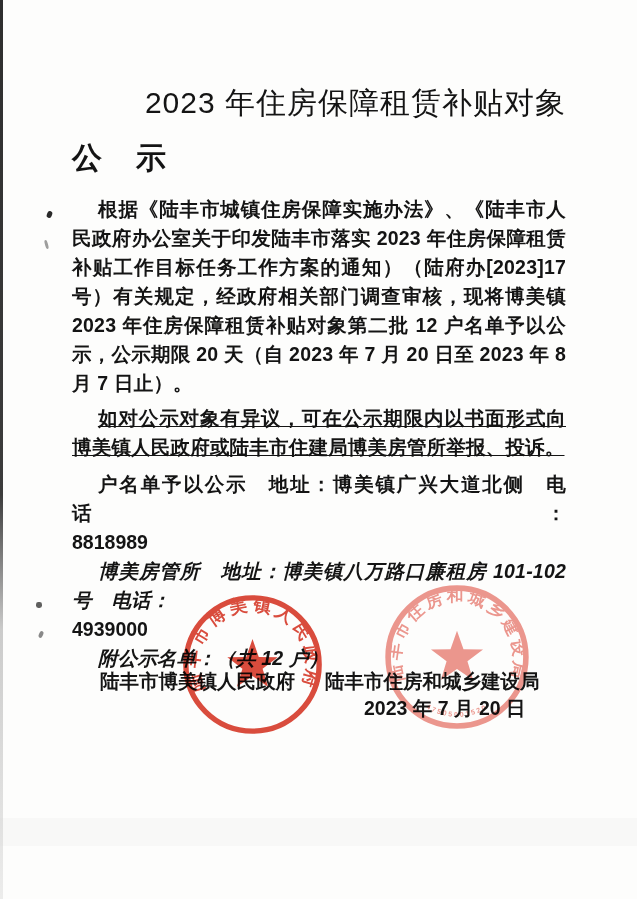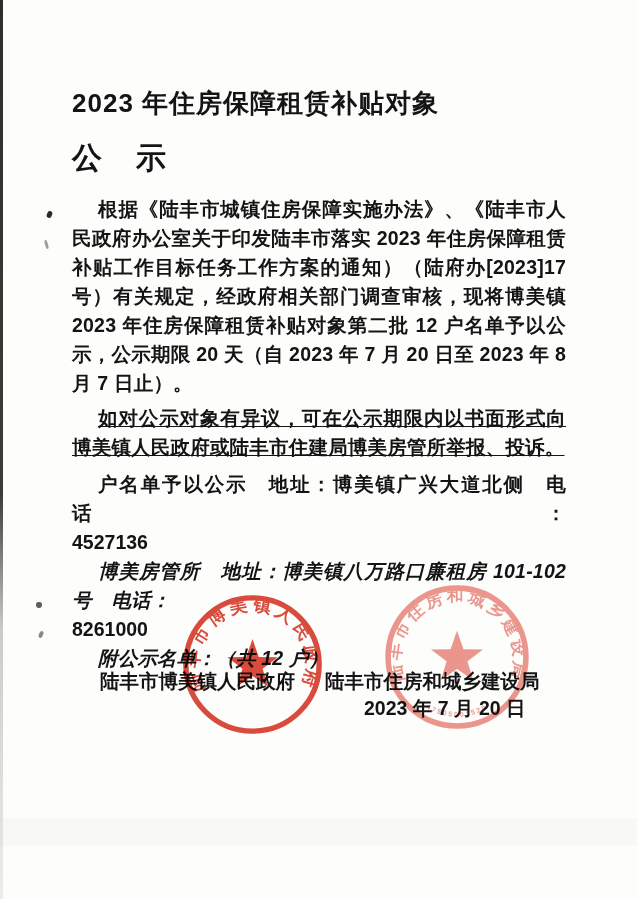--- a/index.html
+++ b/index.html
@@ -17,21 +17,21 @@
     background:linear-gradient(#2e2e2e 0%,#3c3c3c 55%,rgba(110,110,110,.35) 70%,rgba(160,160,160,.18) 100%);
   }
   .speck{position:absolute;background:#2a2a2a;border-radius:40%;}
   .speck.s1{left:47px;top:211px;width:5px;height:7px;transform:rotate(20deg);}
   .speck.s2{left:45px;top:240px;width:3px;height:9px;opacity:.45;transform:rotate(-15deg);}
   .speck.s3{left:36px;top:602px;width:6px;height:6px;opacity:.75;}
   .speck.s4{left:39px;top:631px;width:4px;height:7px;opacity:.55;transform:rotate(25deg);}
   .shade{position:absolute;left:0;top:818px;width:100%;height:28px;background:rgba(210,210,210,.12);}
 
   .content{position:absolute;left:72px;top:0;width:494px;}
-  .title1{margin:84px 0 0 0;text-align:left;font-size:26px;line-height:38px;font-weight:700;letter-spacing:1px;}
+  .title1{margin:84px 0 0 0;text-align:right;font-size:30px;line-height:38px;font-weight:400;letter-spacing:1px;}
   .title2{margin:17px 0 0 0;text-align:left;font-size:30px;line-height:38px;font-weight:700;letter-spacing:2px;}
   .para{
     margin:0;font-size:19.5px;line-height:29px;font-weight:600;
     text-align:justify;text-indent:26px;letter-spacing:.2px;
   }
   .p1{margin-top:18px;}
   .p2{margin-top:6px;text-decoration:underline;}
   .contact1{margin-top:8px;text-align-last:justify;}
   .contact2{margin-top:0;font-style:italic;}
   .phone{margin:0;font-size:19.5px;line-height:29px;font-weight:600;text-indent:0;}
@@ -60,23 +60,23 @@
   <div class="shade"></div>
 
   <div class="content">
     <h1 class="title1">2023 年住房保障租赁补贴对象</h1>
     <h1 class="title2">公　示</h1>
 
     <p class="para p1">根据《陆丰市城镇住房保障实施办法》、《陆丰市人民政府办公室关于印发陆丰市落实 2023 年住房保障租赁补贴工作目标任务工作方案的通知）（陆府办[2023]17 号）有关规定，经政府相关部门调查审核，现将博美镇 2023 年住房保障租赁补贴对象第二批 12 户名单予以公示，公示期限 20 天（自 2023 年 7 月 20 日至 2023 年 8 月 7 日止）。</p>
     <p class="para p2">如对公示对象有异议，可在公示期限内以书面形式向博美镇人民政府或陆丰市住建局博美房管所举报、投诉。</p>
 
     <p class="para contact1">户名单予以公示　地址：博美镇广兴大道北侧　电话：</p>
-    <p class="phone">4527136</p>
+    <p class="phone">8818989</p>
     <p class="para contact2">博美房管所　地址：博美镇八万路口廉租房 101-102 号　电话：</p>
-    <p class="phone">8261000</p>
+    <p class="phone">4939000</p>
 
     <p class="para attach">附公示名单：（共 12 户）</p>
   </div>
 
   <div class="sig sig-left">陆丰市博美镇人民政府</div>
   <div class="sig sig-right">陆丰市住房和城乡建设局</div>
   <div class="sig sig-date">2023 年 7 月 20 日</div>
 
   <svg class="seal seal-left" viewBox="0 0 150 150">
     <defs>

